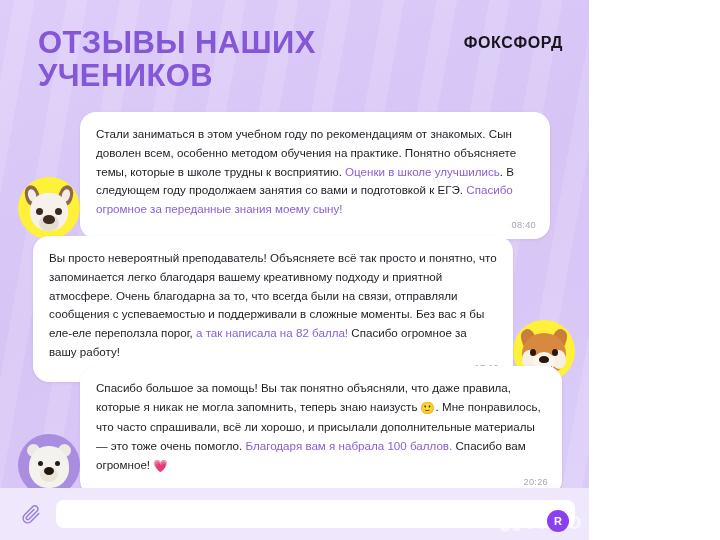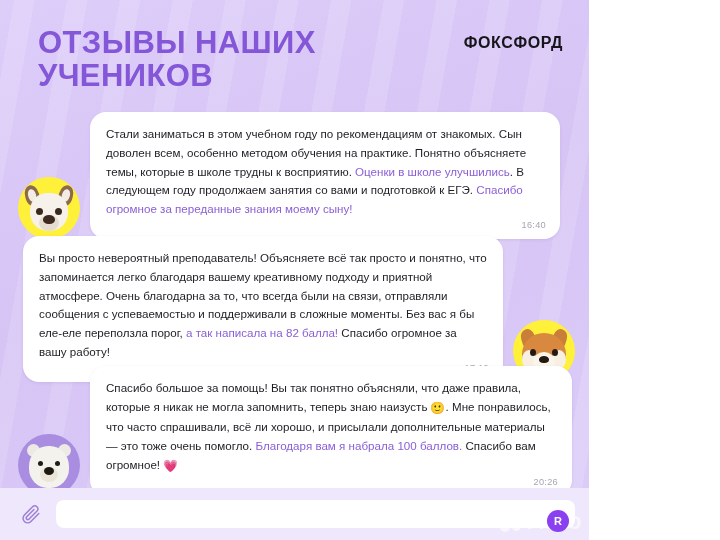--- a/index.html
+++ b/index.html
@@ -68,21 +68,20 @@
   .chat {
     position:absolute;
     top:108px; left:0; right:0; bottom:52px;
     padding:4px 0 0 0;
   }
 
   .msg-row {
     position:absolute;
     display:flex;
     align-items:flex-end;
-    gap:10px;
   }
   .msg-row.left  { left:18px;  }
   .msg-row.right { right:14px; flex-direction:row-reverse; }
 
   
   .avatar {
     position:relative;
     width:62px; height:62px;
     border-radius:50%;
     flex:0 0 62px;
@@ -322,21 +321,21 @@
             <div class="ear r"></div>
           <div class="head"></div>
           <div class="eye l"></div>
             <div class="eye r"></div>
           <div class="muzzle"></div>
           <div class="nose"></div>
         </div>
       </div>
       <div class="bubble">
         <p><span>Стали заниматься в этом учебном году по рекомендациям от знакомых. Сын доволен всем, особенно методом обучения на практике. Понятно объясняете темы, которые в школе трудны к восприятию. </span><span class="hl">Оценки в школе улучшились</span><span>. В следующем году продолжаем занятия со вами и подготовкой к ЕГЭ. </span><span class="hl">Спасибо огромное за переданные знания моему сыну!</span></p>
-        <span class="time">16:40</span>
+        <span class="time">08:40</span>
       </div>
     </div>
 
     <div class="msg-row right" id="msg-2">
       <div class="avatar yellow">
         <div class="dog-shiba">
           <div class="ear l"></div>
             <div class="ear r"></div>
           <div class="head"></div>
           <div class="cheek l"></div>

